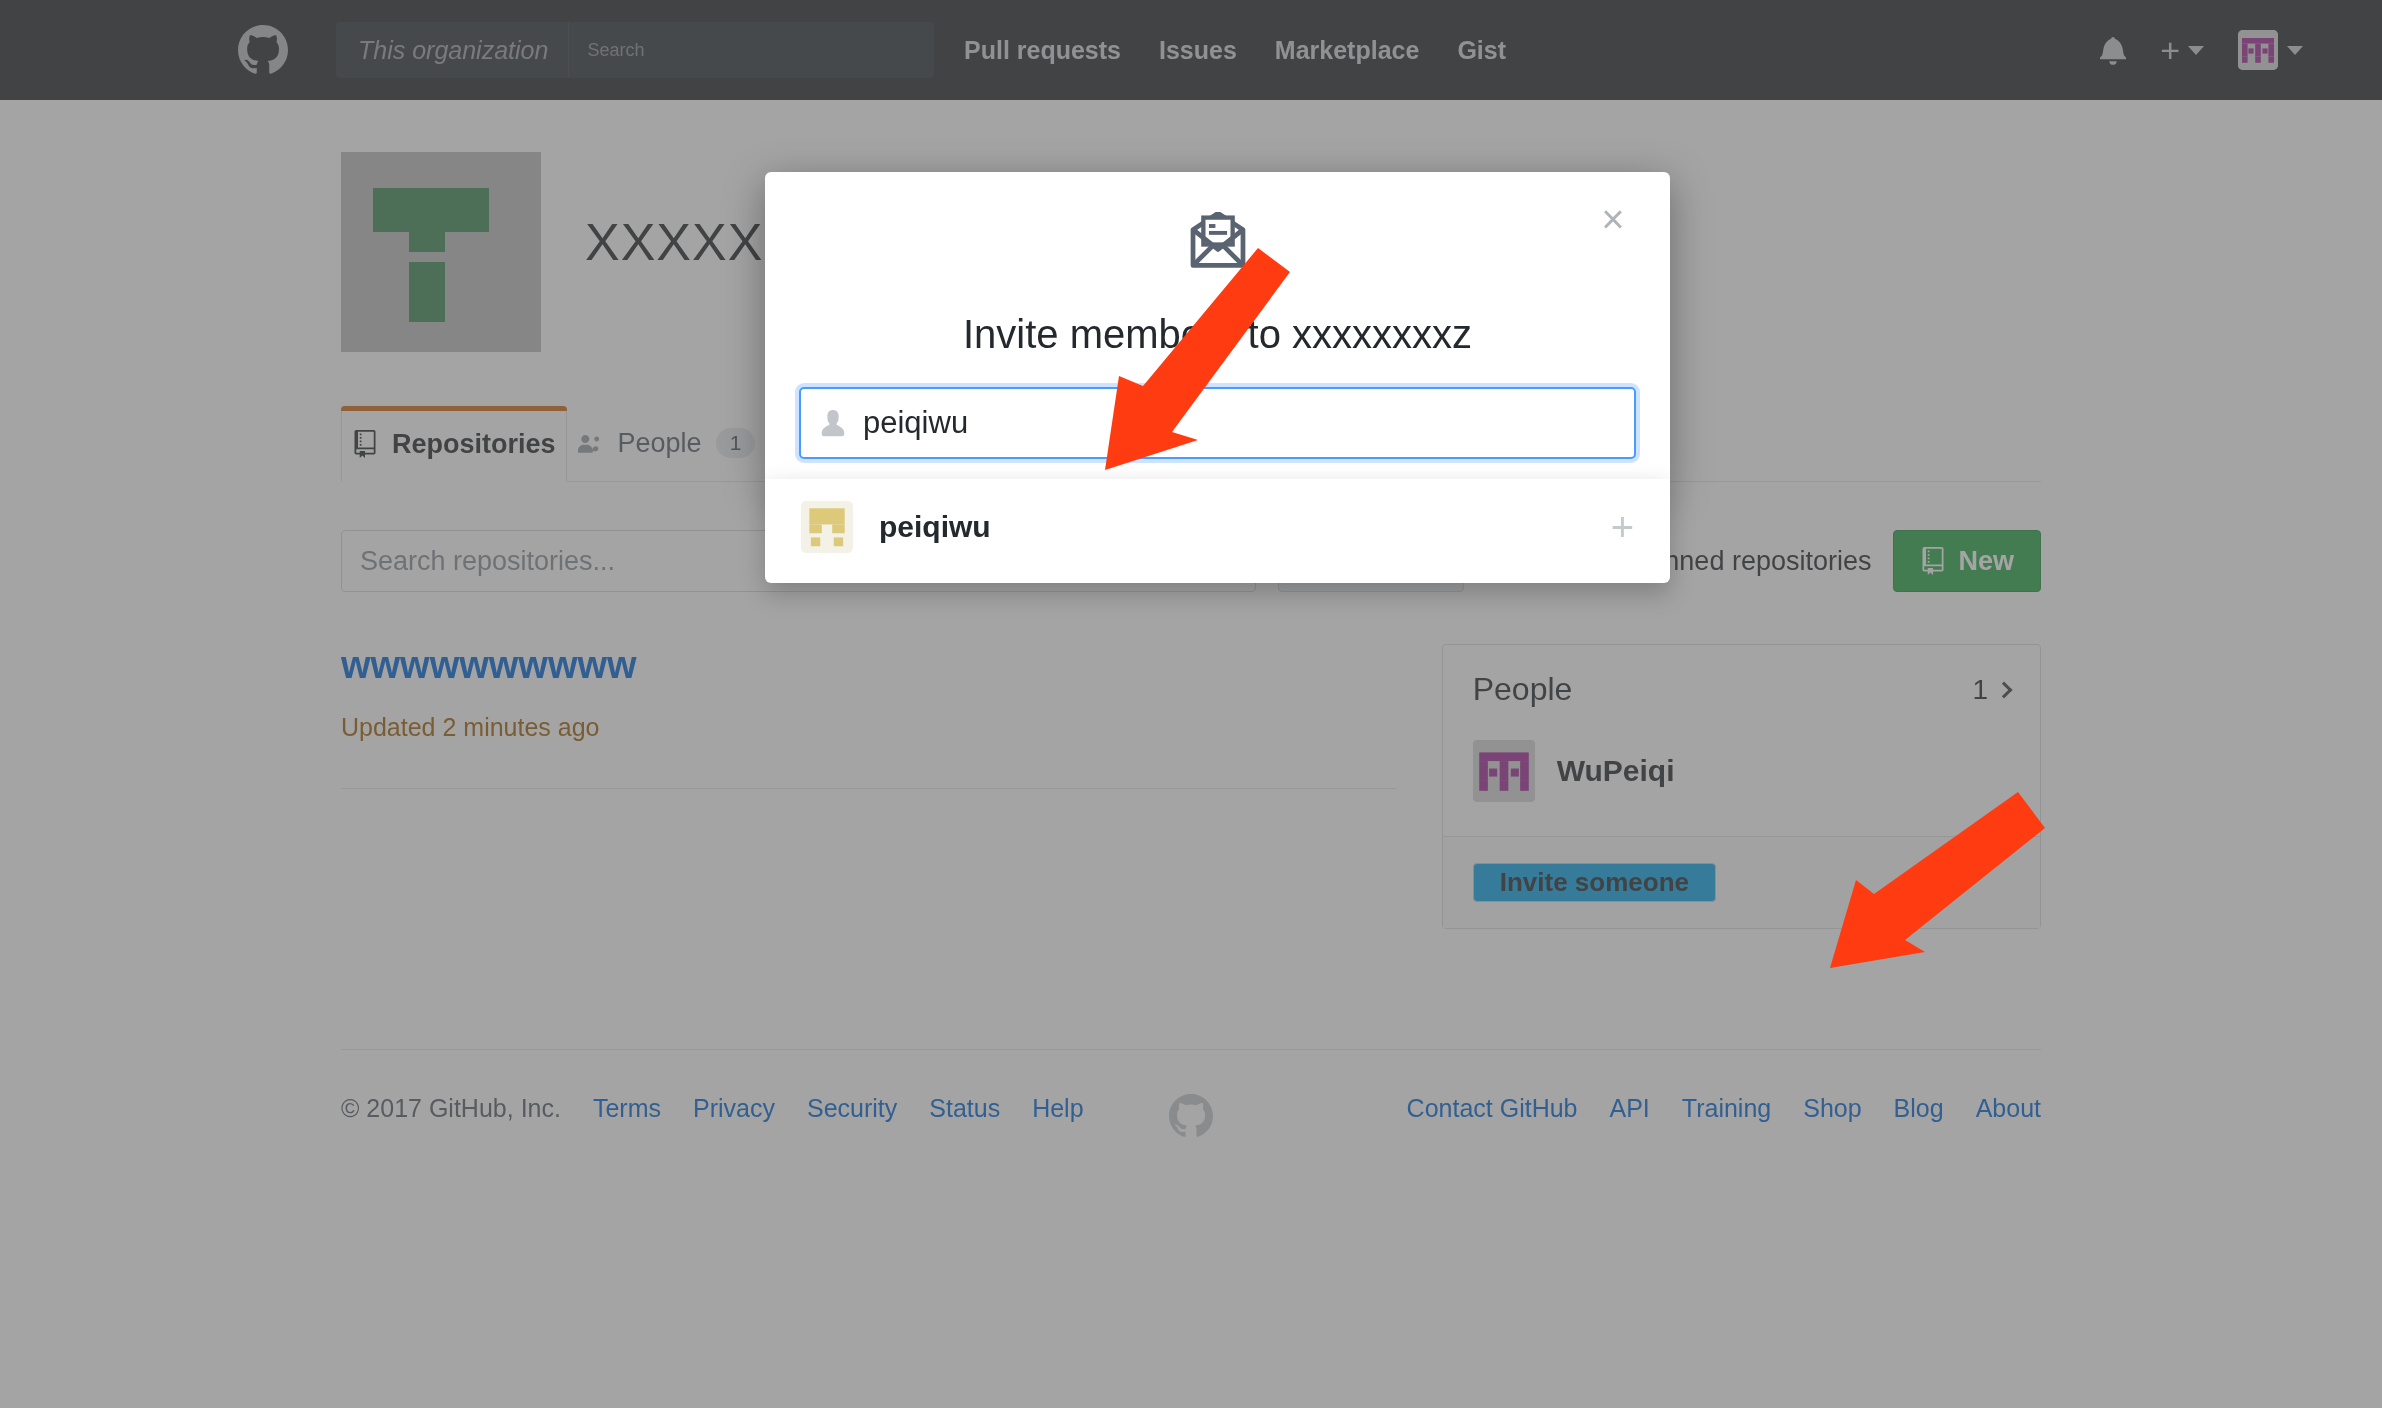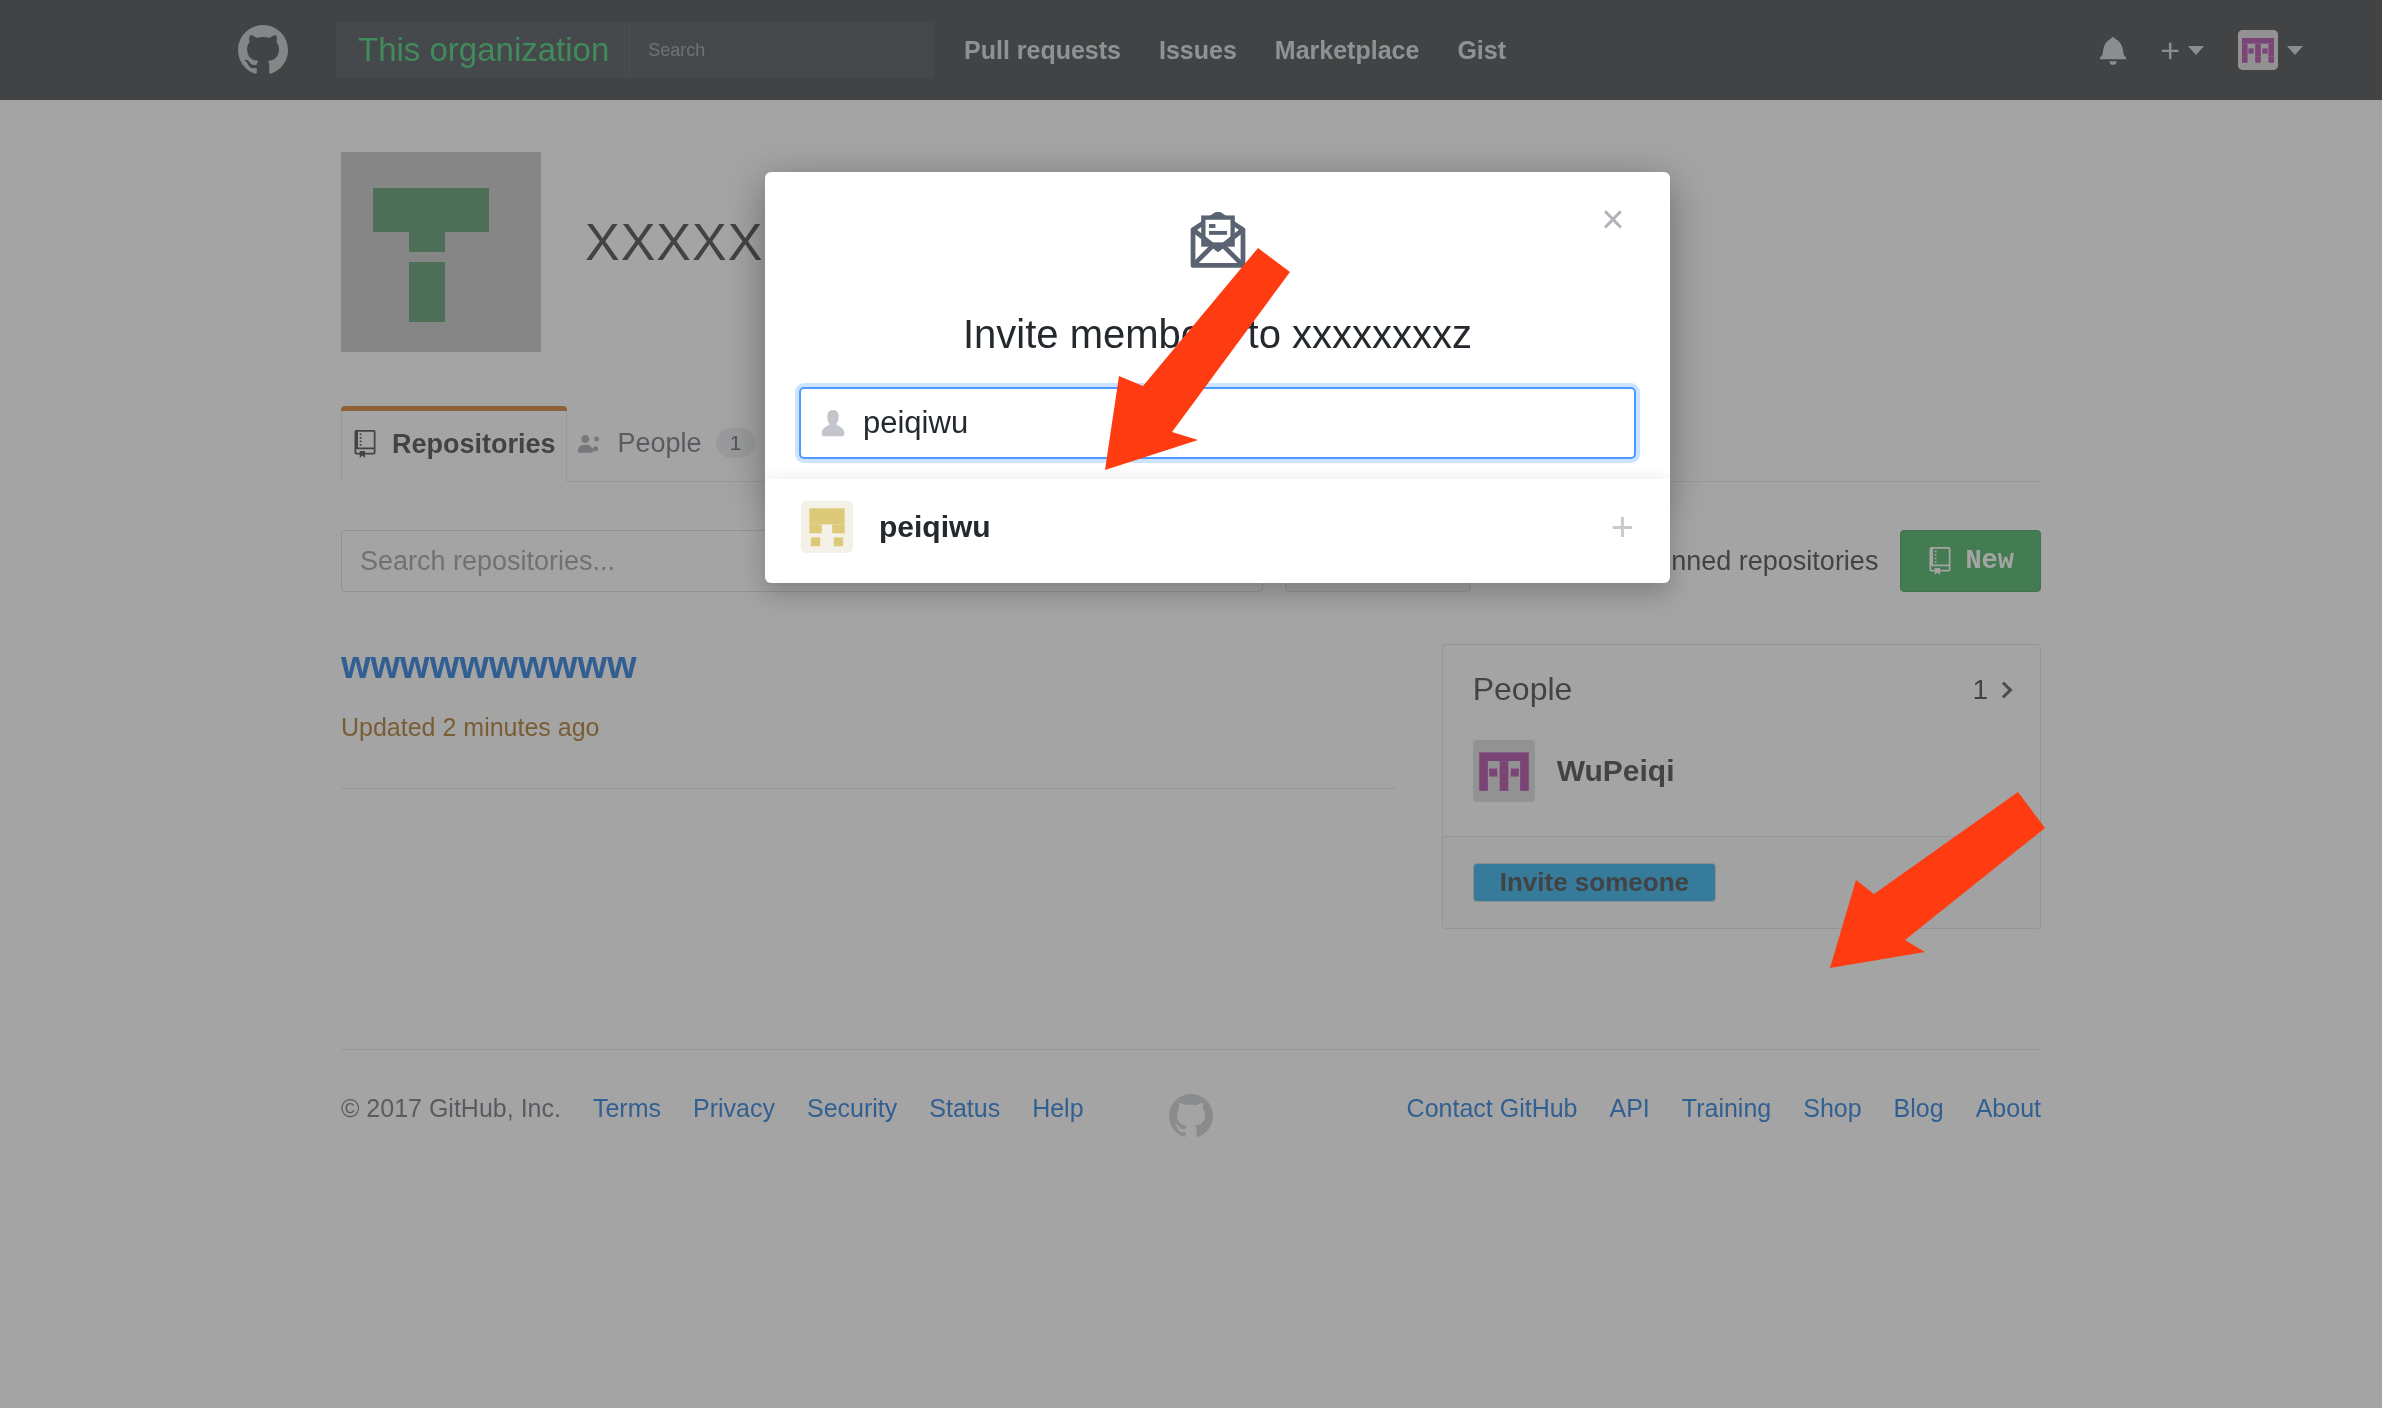--- a/index.html
+++ b/index.html
@@ -50,24 +50,25 @@
     margin-left: 48px;
     height: 56px;
     background: #30353a;
     border-radius: 4px;
     overflow: hidden;
     width: 598px;
   }
   .search-scope {
     display: flex; align-items: center;
     padding: 0 20px 0 22px;
-    color: #22c55e;
-    font-size: 33px;
+    color: #a3a3a3;
+    font-size: 25px;
     border-right: 1px solid #3c4146;
     white-space: nowrap;
+    font-style: italic;
   }
   .search-input {
     flex: 1;
     background: transparent;
     border: none;
     outline: none;
     color: #d6d9db;
     font-size: 18px;
     font-family: "Liberation Sans", sans-serif;
     padding: 0 18px;
@@ -230,21 +231,21 @@
     height: 62px;
     background: #28a745;
     border: 1px solid #23913e;
     border-radius: 4px;
     color: #fff;
     font-size: 27px;
     font-weight: bold;
     padding: 0 26px;
     display: flex; align-items: center; gap: 12px;
     cursor: pointer;
-    font-family: Liberation Mono, monospace;
+    font-family: Liberation Sans, sans-serif;
   }
   .new-btn svg { width: 26px; height: 28px; fill: #ffffff; }
 
   
   .main-split { display: flex; margin-top: 52px; gap: 46px; }
   .repo-col { width: 1056px; }
   .repo-row { padding-bottom: 46px; border-bottom: 1px solid #e1e4e8; }
   .repo-name {
     font-size: 38px;
     color: #0366d6;

